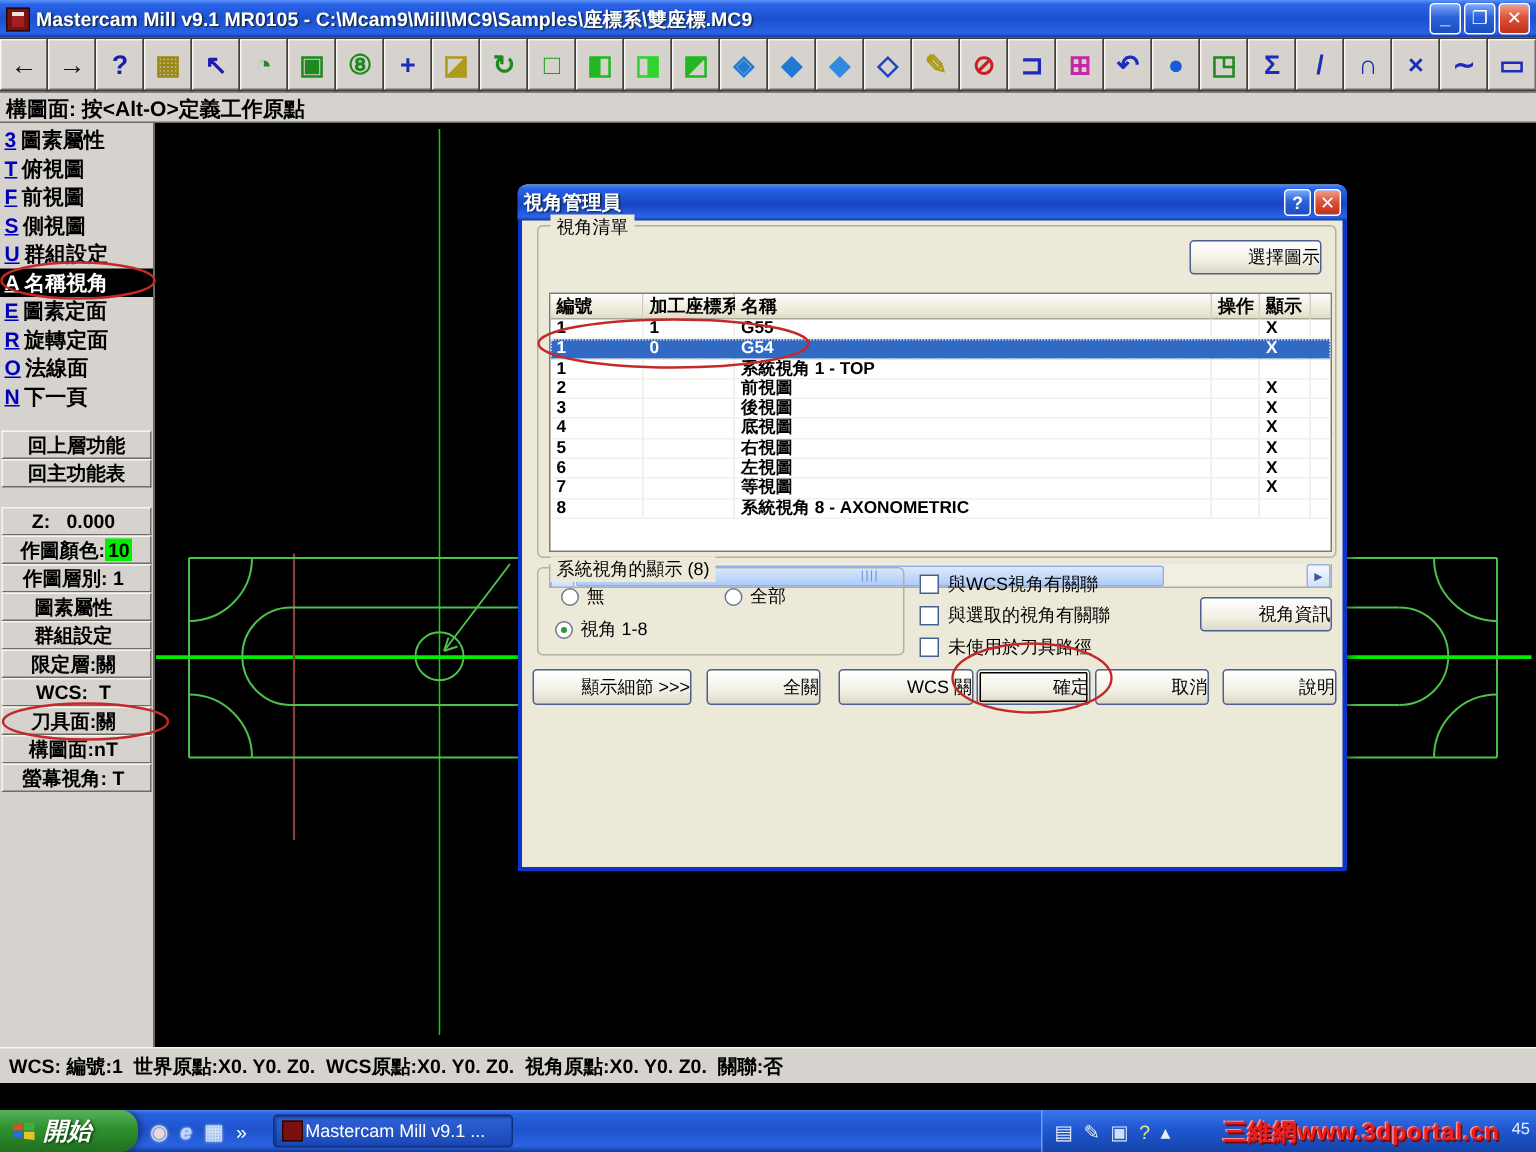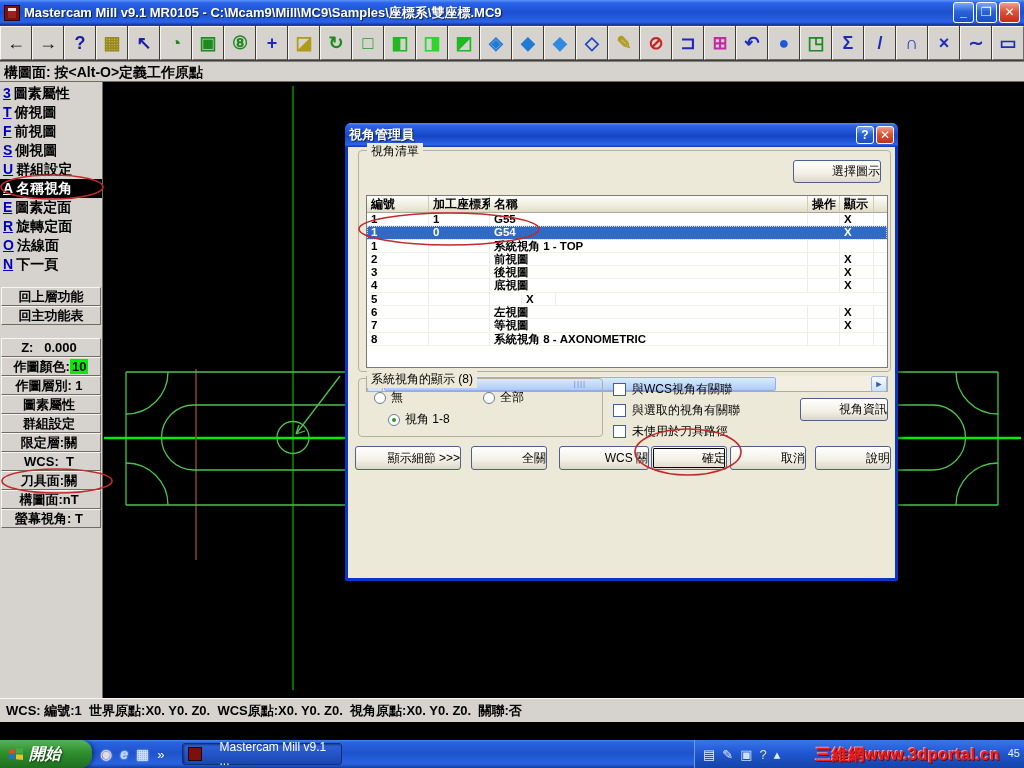--- a/index.html
+++ b/index.html
@@ -124,21 +124,21 @@
   .startbtn { height:28px; width:92px; border-radius:0 12px 12px 0;
     background:linear-gradient(180deg,#58b258,#2f8f2f 45%,#1f6f1f);
     display:flex; align-items:center; gap:5px; padding-left:8px;
     color:#fff; font-size:16px; font-weight:bold; font-style:italic;
     text-shadow:1px 1px 2px #0a3a0a; box-shadow:2px 0 4px rgba(0,0,0,.4); }
   .qlaunch { display:flex; align-items:center; gap:8px; padding:0 8px; }
   .qicon { font-size:14px; font-weight:bold; font-style:italic; text-shadow:0 0 2px #fff; }
   .chev { color:#fff; font-size:13px; }
   .taskbtn { margin-left:10px; width:160px; height:22px; border-radius:3px;
     background:linear-gradient(180deg,#2f63d8,#1a47b4); border:1px solid #0f2f80;
-    display:flex; align-items:center; gap:17px; padding:0 5px; color:#fff; font-size:12px;
+    display:flex; align-items:center; gap:1px; padding:0 5px; color:#fff; font-size:12px;
     box-shadow:inset 1px 1px 2px rgba(0,0,0,.4); }
   .taskbtn .ticon { width:14px; height:14px; background:#7a1010; border:1px solid #2a0505; flex:none; }
   .tray { position:absolute; right:0; top:0; height:28px; width:330px;
     background:linear-gradient(180deg,#3a76ea 0%,#2058d2 45%,#1544a8 100%);
     border-left:1px solid #6a9af4; display:flex; align-items:center; gap:7px; padding-left:8px; }
   .trayicon { font-size:13px; line-height:1; }
   .watermark { position:absolute; right:24px; top:5px; font-size:16px; font-weight:bold;
     color:#e82020; text-shadow:1px 1px 0 #7a0a0a, -1px -1px 0 #ff9090; white-space:nowrap;
     letter-spacing:0.5px; z-index:2; }
   .clockpart { position:absolute; right:4px; top:7px; color:#e8eef8; font-size:11px; z-index:1; }
@@ -460,20 +460,21 @@
             <div class="c1"></div>
             <div class="c2">底視圖</div>
             <div class="c3"></div>
             <div class="c4">X</div>
             <div class="c5"></div>
           </div>
 
           <div class="vrow">
             <div class="c0">5</div>
             <div class="c1"></div>
+            <div class="c2">右視圖</div>
             <div class="c3"></div>
             <div class="c4">X</div>
             <div class="c5"></div>
           </div>
 
           <div class="vrow">
             <div class="c0">6</div>
             <div class="c1"></div>
             <div class="c2">左視圖</div>
             <div class="c3"></div>
@@ -512,21 +513,21 @@
         <span class="gb-label">系統視角的顯示 (8)</span>
       </div>
       <div class="radio-row" style="left:26px; top:242px;">
         <span class="rdot"></span>
           <span>無</span>
       </div>
       <div class="radio-row" style="left:135px; top:242px;">
         <span class="rdot"></span>
           <span>全部</span>
       </div>
-      <div class="radio-row" style="left:40px; top:264px;">
+      <div class="radio-row" style="left:22px; top:264px;">
         <span class="rdot on"></span>
           <span>視角 1-8</span>
       </div>
 
       <div class="chk-row" style="left:265px; top:234px;">
         <span class="cbox"></span>
           <span>與WCS視角有關聯</span>
       </div>
       <div class="chk-row" style="left:265px; top:255px;">
         <span class="cbox"></span>

